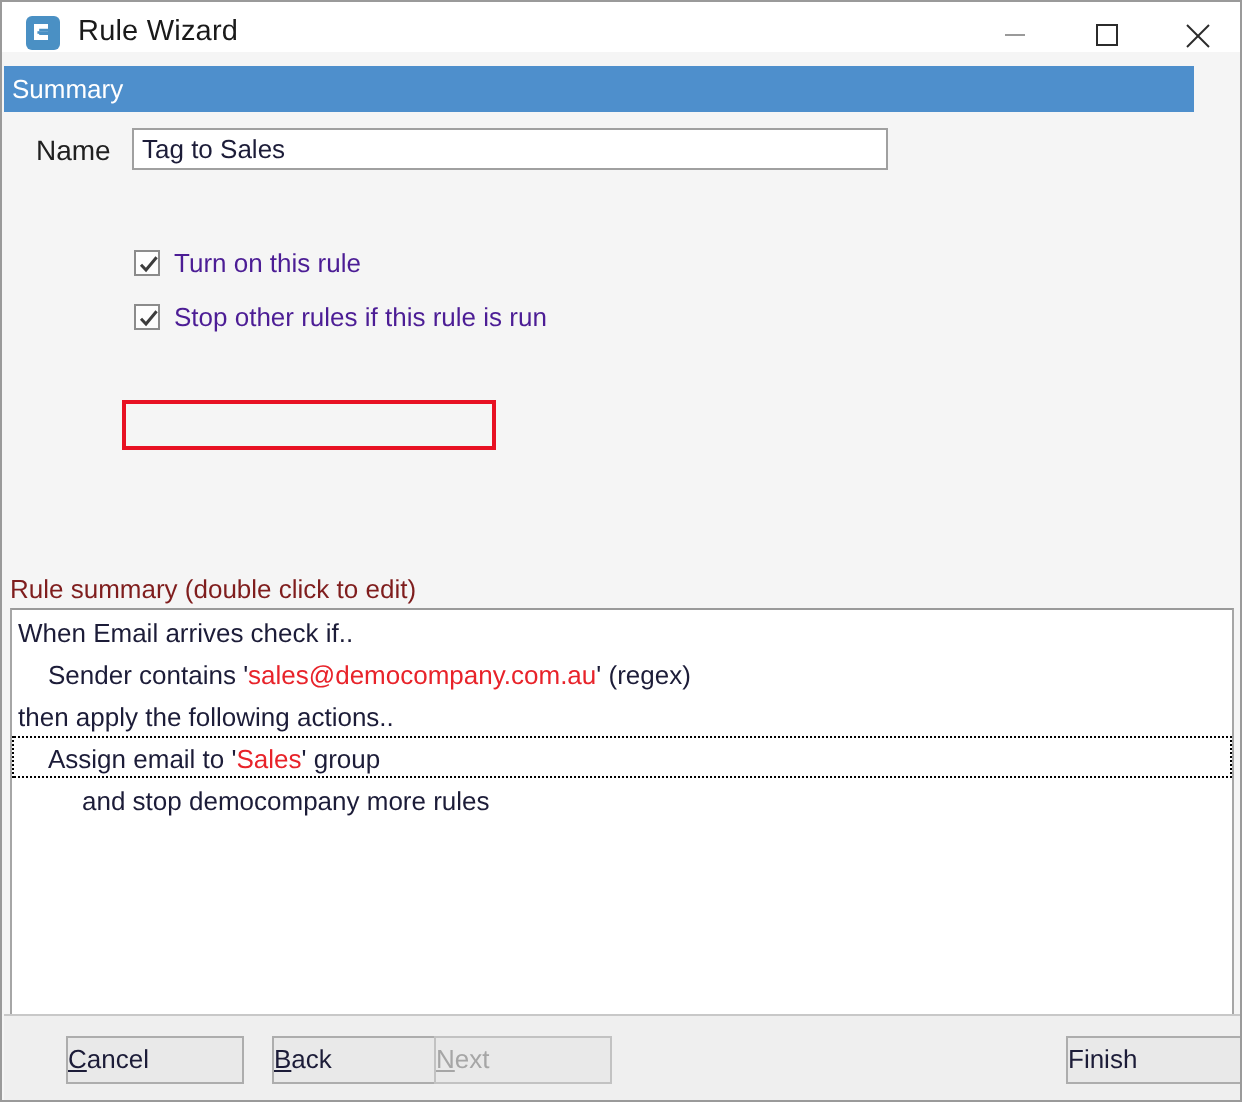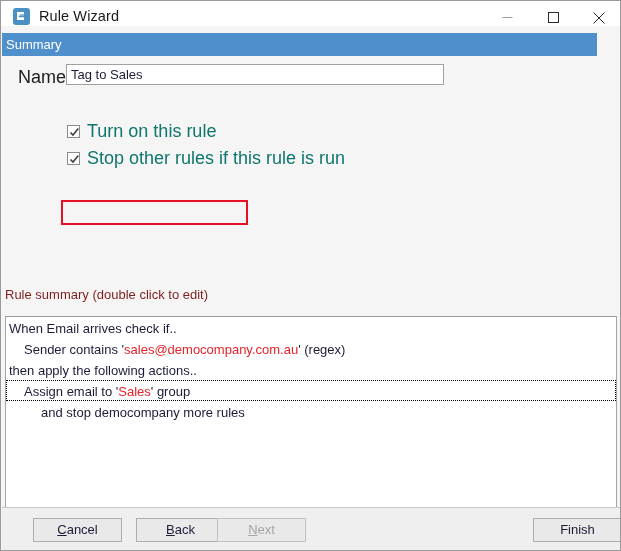--- a/index.html
+++ b/index.html
@@ -83,21 +83,21 @@
     position: absolute;
     left: 1px; top: 55px;
     width: 618px;
     height: 450px;
     background: #f5f5f5;
   }
 
   .name-label {
     position: absolute;
     left: 16px; top: 11px;
-    font-size: 18px;
+    font-size: 14px;
     color: #202020;
   }
   .name-input {
     position: absolute;
     left: 64px; top: 8px;
     width: 378px; height: 21px;
     background: #ffffff;
     border: 1px solid #a0a0a0;
     box-sizing: border-box;
     font-family: "Liberation Sans", sans-serif;
@@ -122,22 +122,22 @@
     border: 1px solid #8b8b8b;
     box-sizing: border-box;
     position: relative;
     flex: none;
   }
   .checkbox svg {
     position: absolute;
     left: 1px; top: 1px;
   }
   .cbrow .cblabel {
-    font-size: 18px;
-    color: #0f766e;
+    font-size: 13px;
+    color: #4c1d95;
     margin-left: 7px;
     white-space: nowrap;
   }
   .redbox {
     position: absolute;
     left: 59px; top: 144px;
     width: 187px; height: 25px;
     border: 2px solid #e81123;
     box-sizing: border-box;
     pointer-events: none;
@@ -154,21 +154,20 @@
   .rs-list {
     position: absolute;
     left: 3px; top: 248px;
     width: 612px;
     height: 228px;
     background: #ffffff;
     border: 1px solid #a6a6a6;
     border-top-color: #9a9a9a;
     box-sizing: border-box;
     overflow: hidden;
-    margin-top: 12px;
   }
   .rs-row {
     position: relative;
     height: 21px;
     line-height: 21px;
     font-size: 13px;
     color: #1c1c38;
     white-space: nowrap;
     box-sizing: border-box;
     border: 1px solid transparent;
@@ -194,21 +193,21 @@
   .fbtn {
     position: absolute;
     top: 10px;
     width: 89px; height: 24px;
     background: #e9e9e9;
     border: 1px solid #adadad;
     box-sizing: border-box;
     font-family: "Liberation Sans", sans-serif;
     font-size: 13px;
     color: #1c1c38;
-    text-align: center;
+    text-align: left;
     line-height: 22px;
     cursor: default;
     padding: 0;
   }
   .fbtn.disabled { color: #a6a6a6; border-color: #c2c2c2; }
   .b-cancel { left: 31px; }
   .b-back   { left: 134px; }
   .b-next   { left: 215px; }
   .b-finish { left: 531px; }
   .mn { text-decoration: underline; }

